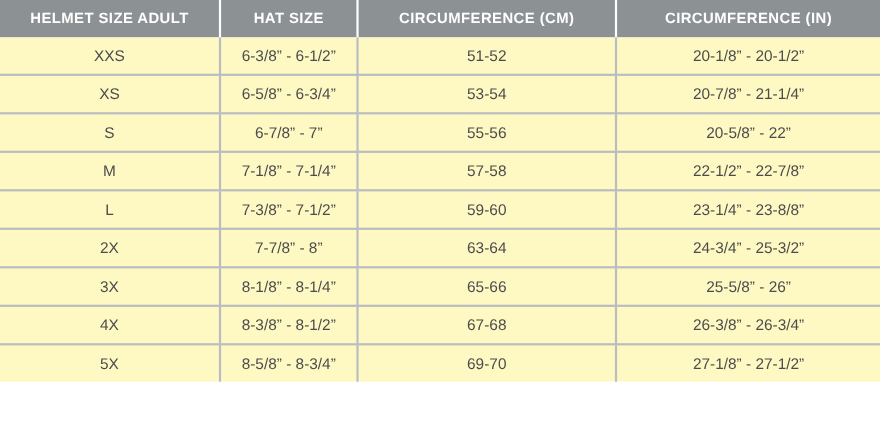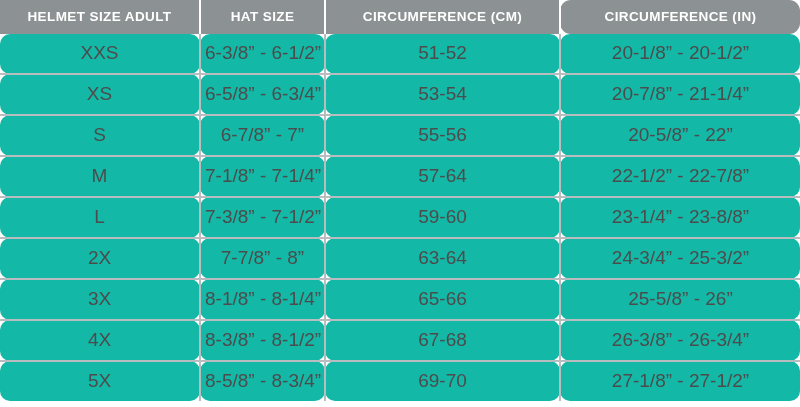--- a/index.html
+++ b/index.html
@@ -27,32 +27,31 @@
     background: #8c9193;
     color: #ffffff;
     font-size: 13.5px;
     font-weight: bold;
     letter-spacing: 0.4px;
     text-align: center;
     padding: 9px 4px 10px 4px;
     border-right: 2px solid #ffffff;
     white-space: nowrap;
   }
-  thead th:last-child { border-right: none; border-radius: 11px; }
+  thead th:last-child { border-right: none; }
 
   tbody td {
-    background: #14b8a6;
+    background: #fef9c3;
     color: #4c4c4c;
-    font-size: 19px;
+    font-size: 14px;
     text-align: center;
     padding: 8px 4px 9px 4px;
     border-bottom: 2px solid #b9bdbf;
     border-right: 2px solid #b9bdbf;
     white-space: nowrap;
-    border-radius: 10px;
   }
   tbody td:last-child { border-right: none; }
   tbody tr:last-child td { border-bottom: none; }
 </style>
 </head>
 <body>
 
 <table class="size-chart">
   <colgroup>
     <col class="c0">
@@ -83,21 +82,21 @@
     </tr>
     <tr>
       <td>S</td>
       <td>6-7/8” - 7”</td>
       <td>55-56</td>
       <td>20-5/8” - 22”</td>
     </tr>
     <tr>
       <td>M</td>
       <td>7-1/8” - 7-1/4”</td>
-      <td>57-64</td>
+      <td>57-58</td>
       <td>22-1/2” - 22-7/8”</td>
     </tr>
     <tr>
       <td>L</td>
       <td>7-3/8” - 7-1/2”</td>
       <td>59-60</td>
       <td>23-1/4” - 23-8/8”</td>
     </tr>
     <tr>
       <td>2X</td>

